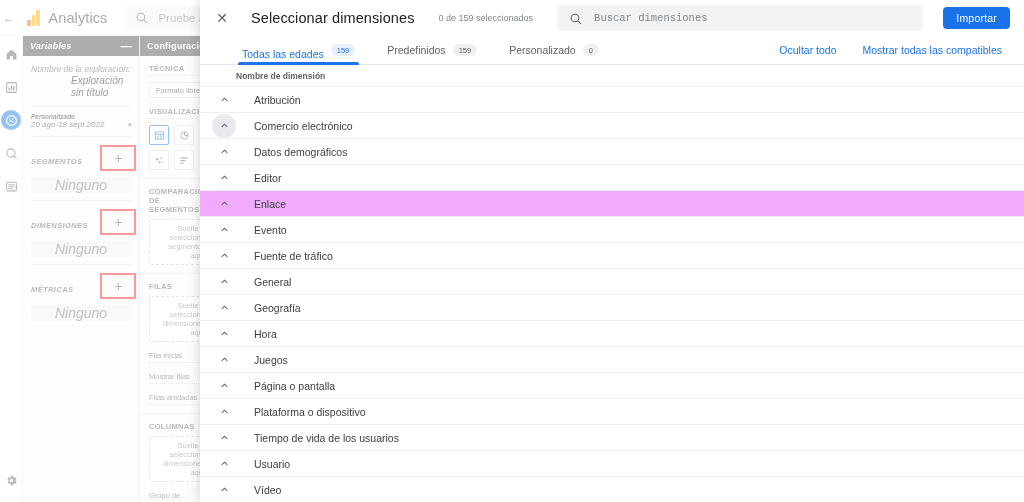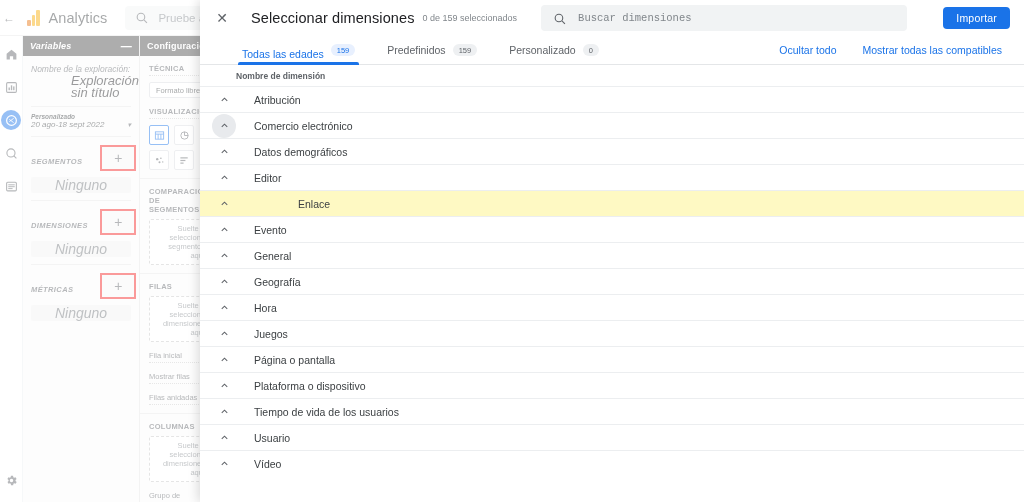--- a/index.html
+++ b/index.html
@@ -58,21 +58,21 @@
     background: #fafafa; border-right: 1px solid #e4e4e4; font-style: italic;
   }
   .panel-head {
     height: 20px; background: #4a4a4a; color: #fff; font-size: 9px;
     display: flex; align-items: center; padding: 0 7px; font-weight: 600;
     letter-spacing: .2px;
   }
   .panel-head .minimize { margin-left: auto; font-size: 11px; line-height: 6px; }
   .vp-body { padding: 8px 8px 0 8px; }
   .vp-label { font-size: 8.5px; color: #5f6368; line-height: 11px; }
-  .vp-title { font-size: 13px; color: #202124; line-height: 12px; padding-left: 40px; }
+  .vp-title { font-size: 10px; color: #202124; line-height: 12px; padding-left: 40px; }
   .vp-sep { height: 1px; background: #e6e6e6; margin: 7px 0 6px; }
   .vp-chip-small { font-size: 6.5px; color: #3c4043; font-weight: 700; }
   .vp-daterow { display: flex; align-items: center; justify-content: space-between; }
   .vp-date { font-size: 8px; color: #3c4043; }
   .vp-caret { font-size: 7px; color: #5f6368; }
 
   .vp-group { position: relative; padding-top: 9px; }
   .vp-group-title {
     font-size: 7.5px; color: #5f6368; font-weight: 700; letter-spacing: .4px;
     padding-top: 5px;
@@ -132,21 +132,21 @@
     height: 36px; display: flex; align-items: center; padding: 0 14px 0 12px;
     flex: 0 0 36px;
   }
   .dlg-close {
     width: 20px; height: 20px; display: flex; align-items: center; justify-content: center;
     color: #5f6368; font-size: 14px; cursor: pointer;
   }
   .dlg-title {
     margin-left: 19px; font-size: 14.5px; color: #202124; letter-spacing: .1px;
   }
-  .dlg-count { margin-left: 8px; font-size: 9px; color: #80868b; }
+  .dlg-count { margin-left: 24px; font-size: 9px; color: #80868b; }
   .dlg-search {
     margin-left: 24px; flex: 1 1 auto; max-width: 366px; height: 26px;
     background: #f1f3f4; border-radius: 4px; display: flex; align-items: center;
     gap: 12px; padding: 0 12px; font-family: Liberation Mono, monospace;
   }
   .dlg-search .ph { font-size: 10.5px; color: #80868b; }
   .dlg-import {
     margin-left: auto; background: #1a73e8; color: #fff; border: none;
     border-radius: 4px; height: 22px; padding: 0 13px;
     font-size: 10.5px; font-family: inherit; letter-spacing: .2px; cursor: pointer;
@@ -176,21 +176,21 @@
 
   .dlg-listhead {
     height: 21px; display: flex; align-items: center; padding-left: 36px;
     font-size: 8.5px; color: #5f6368; font-weight: 700; flex: 0 0 21px;
   }
   .dlg-list { flex: 1 1 auto; overflow: hidden; }
   .lrow {
     height: 26px; display: flex; align-items: center;
     border-top: 1px solid #eceef0; padding-left: 12px; cursor: pointer;
   }
-  .lrow.hover { background: #fef9c3; gap: 44px; }
+  .lrow.hover { background: #f0abfc; }
   .chev {
     width: 24px; height: 24px; border-radius: 50%;
     display: flex; align-items: center; justify-content: center;
     color: #5f6368; flex: 0 0 24px;
   }
   .chev.hl { background: #e8eaed; }
   .lname { margin-left: 18px; font-size: 10.5px; color: #3c4043; }
 </style>
 </head>
 <body>
@@ -465,20 +465,28 @@
             </svg>
           </span>
         <span class="lname">Evento</span>
       </div>
       <div class="lrow">
         <span class="chev">
             <svg width="11" height="11" viewBox="0 0 24 24" fill="none" stroke="currentColor" stroke-width="2.2">
               <polyline points="6 15 12 9 18 15"></polyline>
             </svg>
           </span>
+        <span class="lname">Fuente de tráfico</span>
+      </div>
+      <div class="lrow">
+        <span class="chev">
+            <svg width="11" height="11" viewBox="0 0 24 24" fill="none" stroke="currentColor" stroke-width="2.2">
+              <polyline points="6 15 12 9 18 15"></polyline>
+            </svg>
+          </span>
         <span class="lname">General</span>
       </div>
       <div class="lrow">
         <span class="chev">
             <svg width="11" height="11" viewBox="0 0 24 24" fill="none" stroke="currentColor" stroke-width="2.2">
               <polyline points="6 15 12 9 18 15"></polyline>
             </svg>
           </span>
         <span class="lname">Geografía</span>
       </div>

